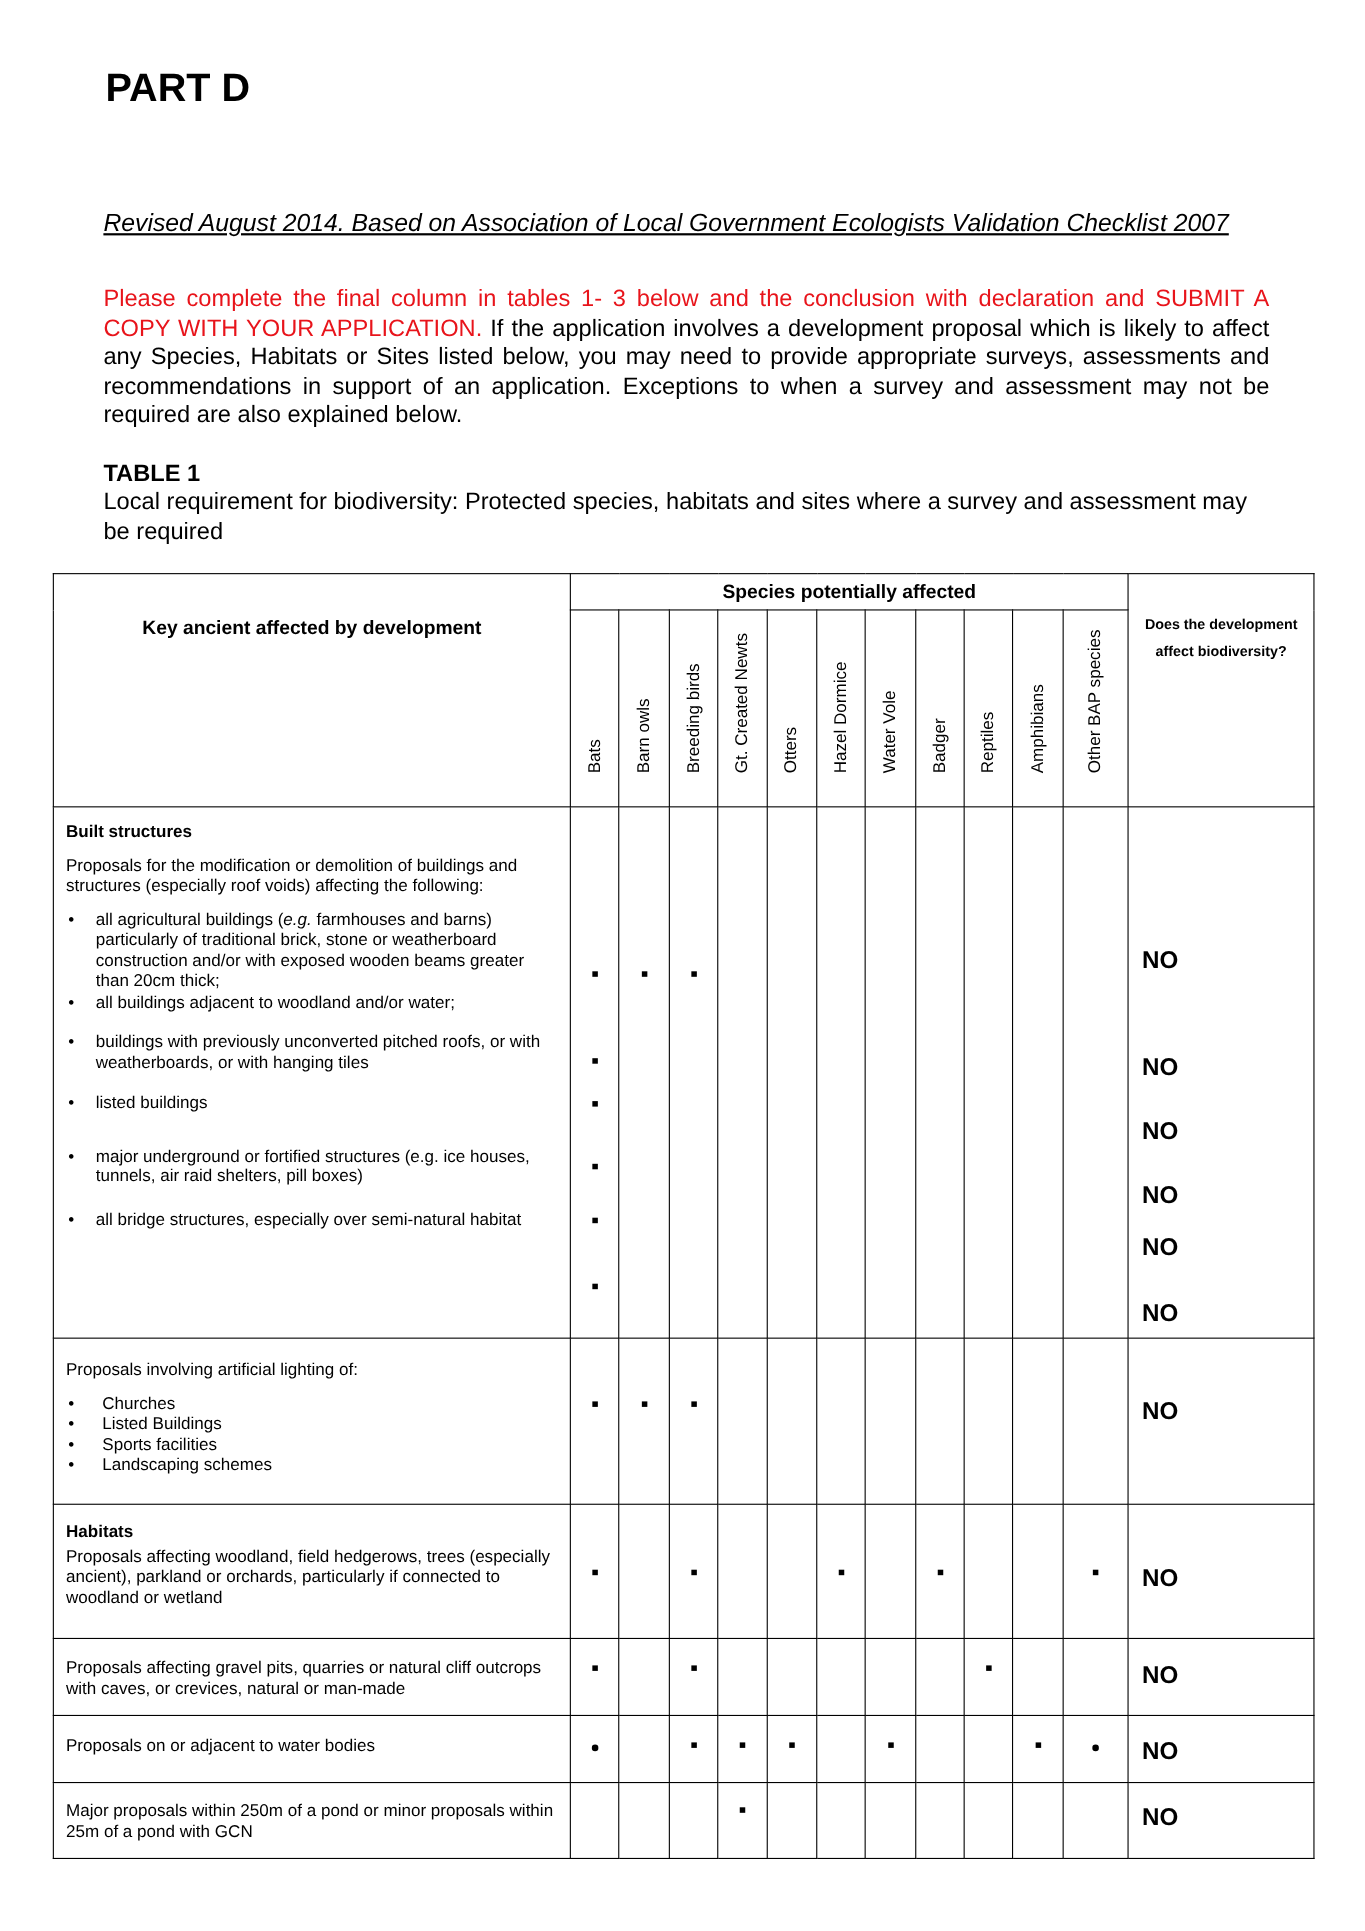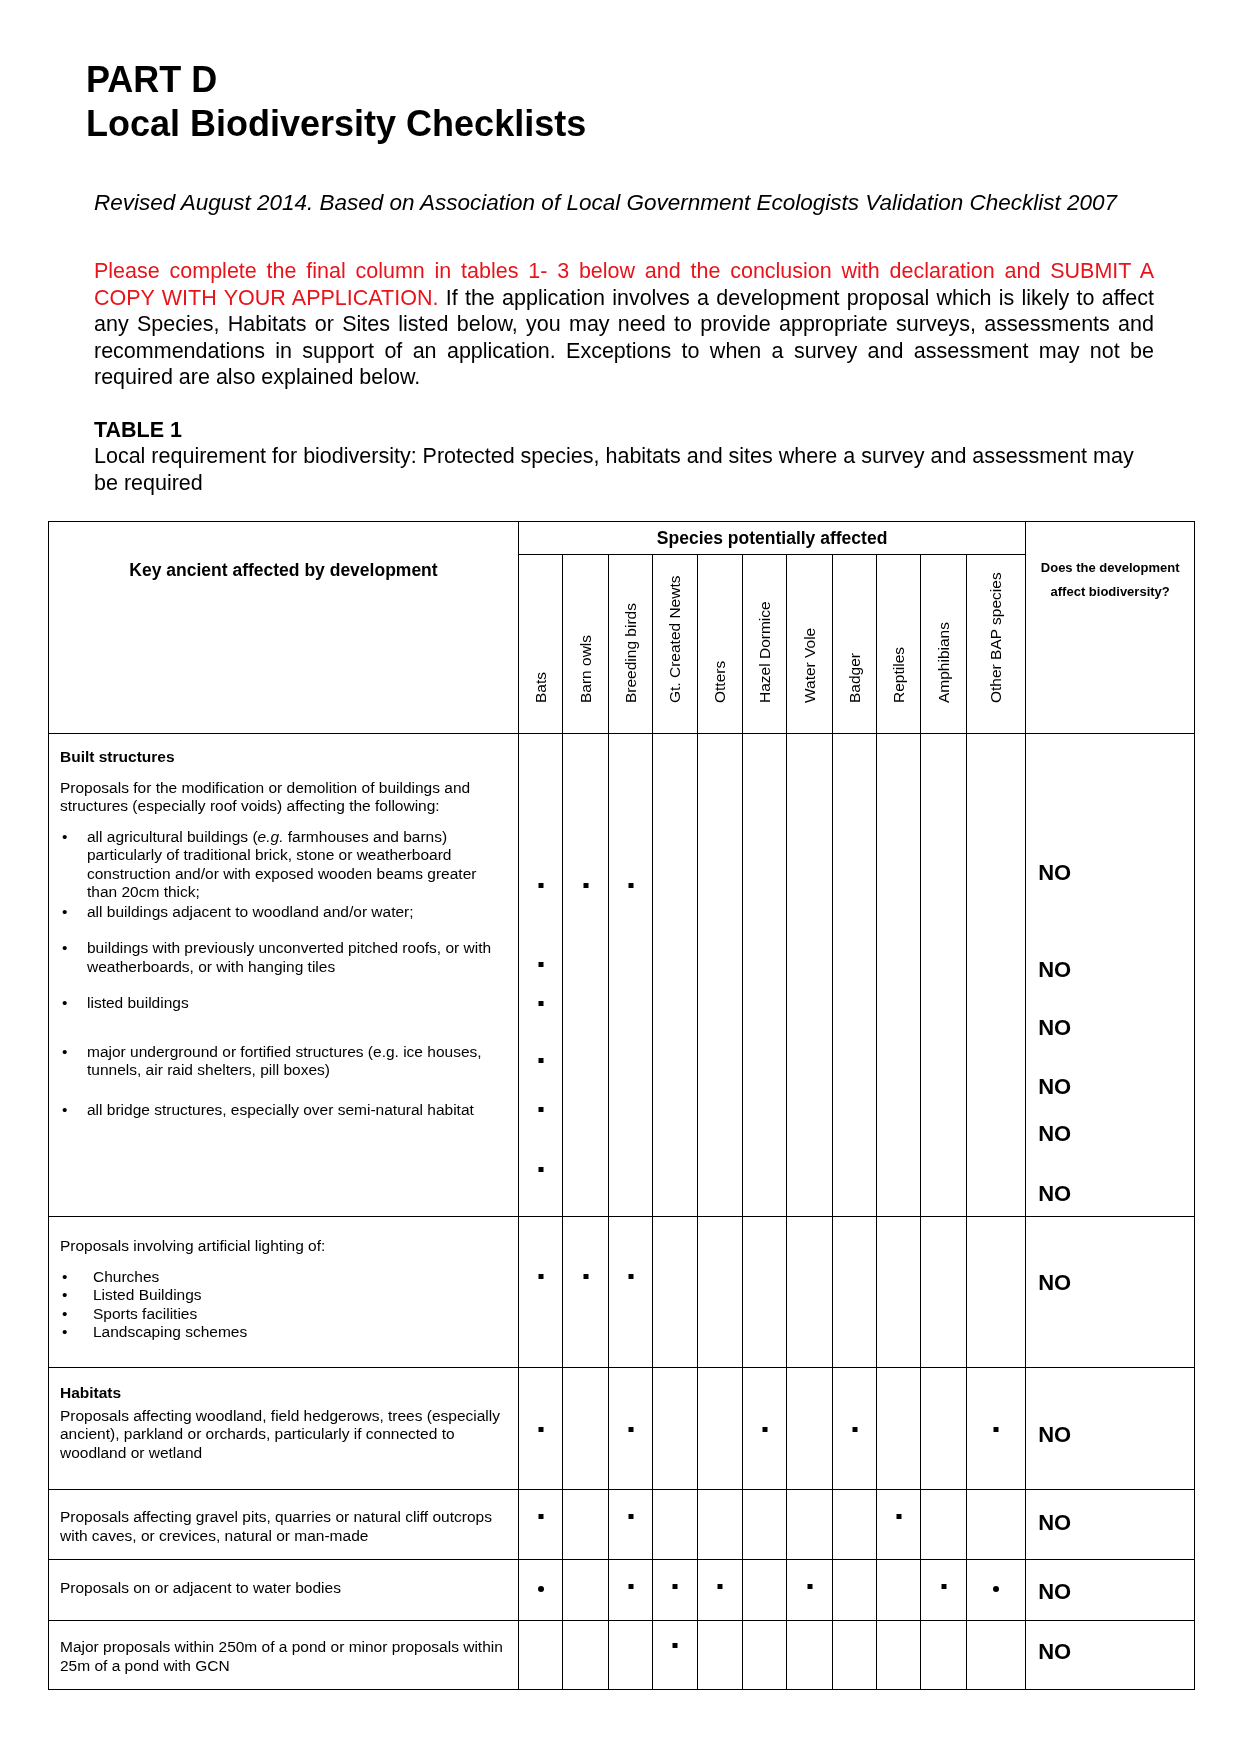--- a/index.html
+++ b/index.html
@@ -1,20 +1,20 @@
 <!DOCTYPE html>
 <html><head>
 <meta charset="utf-8">
 <style>
   html, body { margin: 0; padding: 0; background: #ffffff; }
   body { width: 1241px; height: 1755px; position: relative; overflow: hidden;
          font-family: "Liberation Sans", sans-serif; color: #000; }
   .abs { position: absolute; }
-  .title { left: 86px; top: 58px; font-size: 36px; font-weight: bold; line-height: 44px; }
-  .subtitle { left: 94px; top: 190px; width: 1060px; font-size: 22.5px; font-style: italic; line-height: 26px; }
+  .title { left: 96px; top: 58px; font-size: 36px; font-weight: bold; line-height: 44px; }
+  .subtitle { left: 94px; top: 190px; width: 1060px; font-size: 22.5px; font-style: italic; line-height: 26px; text-decoration: underline; }
   .intro { left: 94px; top: 258px; width: 1060px; font-size: 21.5px; line-height: 26.5px; text-align: justify; }
   .intro .red { color: #e8141b; font-weight: normal; }
   .tbl-heading { left: 94px; top: 417px; font-size: 21.5px; font-weight: bold; line-height: 26px; }
   .tbl-desc { left: 94px; top: 443px; width: 1060px; font-size: 21.5px; line-height: 27px; }
 
   table.checklist { position: absolute; left: 48px; top: 521px; border-collapse: collapse;
                     table-layout: fixed; width: 1147px; }
   table.checklist td, table.checklist th { border: 1.5px solid #000; padding: 0; vertical-align: top; }
   table.checklist th { font-weight: bold; margin-top: 35px; }
   .hdr-key { font-size: 17.5px; text-align: center; vertical-align: top !important; padding-top: 38px !important; }
@@ -34,21 +34,20 @@
   .mark { position: absolute; left: 50%; width: 5px; height: 5px; background: #000; transform: translateX(-50%); }
   .mark.round { border-radius: 50%; width: 6px; height: 6px; }
   .ans { font-size: 22px; font-weight: bold; position: relative; }
   .ans span { position: absolute; left: 12px; }
 </style>
 </head>
 <body>
 
 <div class="abs title">
   <div>PART D</div>
-  <div>Local Biodiversity Checklists</div>
 </div>
 
 <div class="abs subtitle">Revised August 2014. Based on Association of Local Government Ecologists Validation Checklist 2007</div>
 
 <div class="abs intro"><span class="red">Please complete the final column in tables 1- 3 below and the conclusion with declaration and SUBMIT A COPY WITH YOUR APPLICATION.</span><span> If the application involves a development proposal which is likely to affect any Species, Habitats or Sites listed below, you may need to provide appropriate surveys, assessments and recommendations in support of an application. Exceptions to when a survey and assessment may not be required are also explained below.</span></div>
 
 <div class="abs tbl-heading">TABLE 1</div>
 <div class="abs tbl-desc">Local requirement for biodiversity: Protected species, habitats and sites where a survey and assessment may be required</div>
 
 <table class="checklist">

